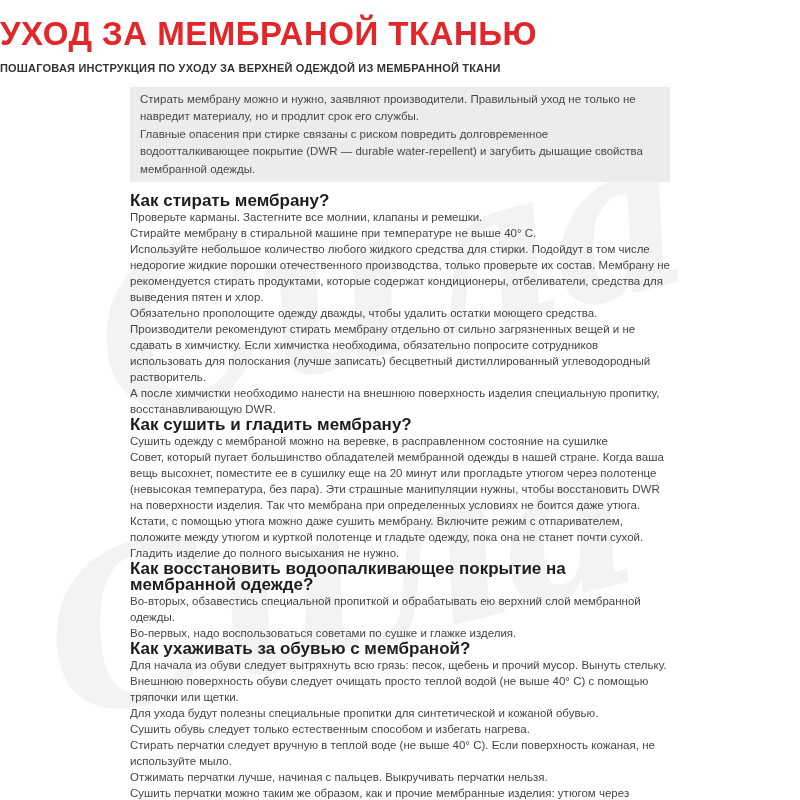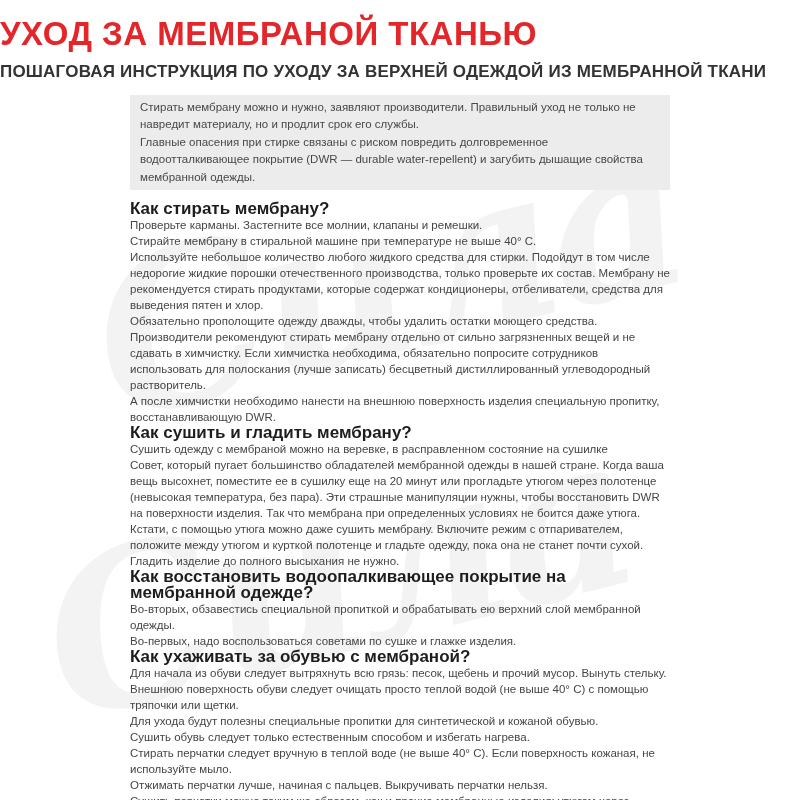--- a/index.html
+++ b/index.html
@@ -14,21 +14,21 @@
     transform:rotate(-14deg);pointer-events:none;user-select:none;
   }
   .wm1{left:90px;top:150px;}
   .wm2{left:40px;top:450px;}
   .header{position:relative;z-index:1;padding-top:17px;}
   .title{
     margin:0;color:#e2262a;font-size:33px;font-weight:800;letter-spacing:0.5px;
     line-height:1.05;
   }
   .subtitle{
-    margin:10px 0 0 0;color:#333333;font-size:17px;font-weight:bold;
+    margin:10px 0 0 0;color:#333333;font-size:11px;font-weight:bold;
     letter-spacing:0.2px;
   }
   .content{
     position:relative;z-index:1;width:540px;margin:13px auto 0 auto;
     font-size:11.5px;line-height:16px;color:#454545;
   }
   .intro{
     background:#ececec;padding:4px 10px;line-height:17.5px;color:#484848;
     margin:0 0 11px 0;
   }

